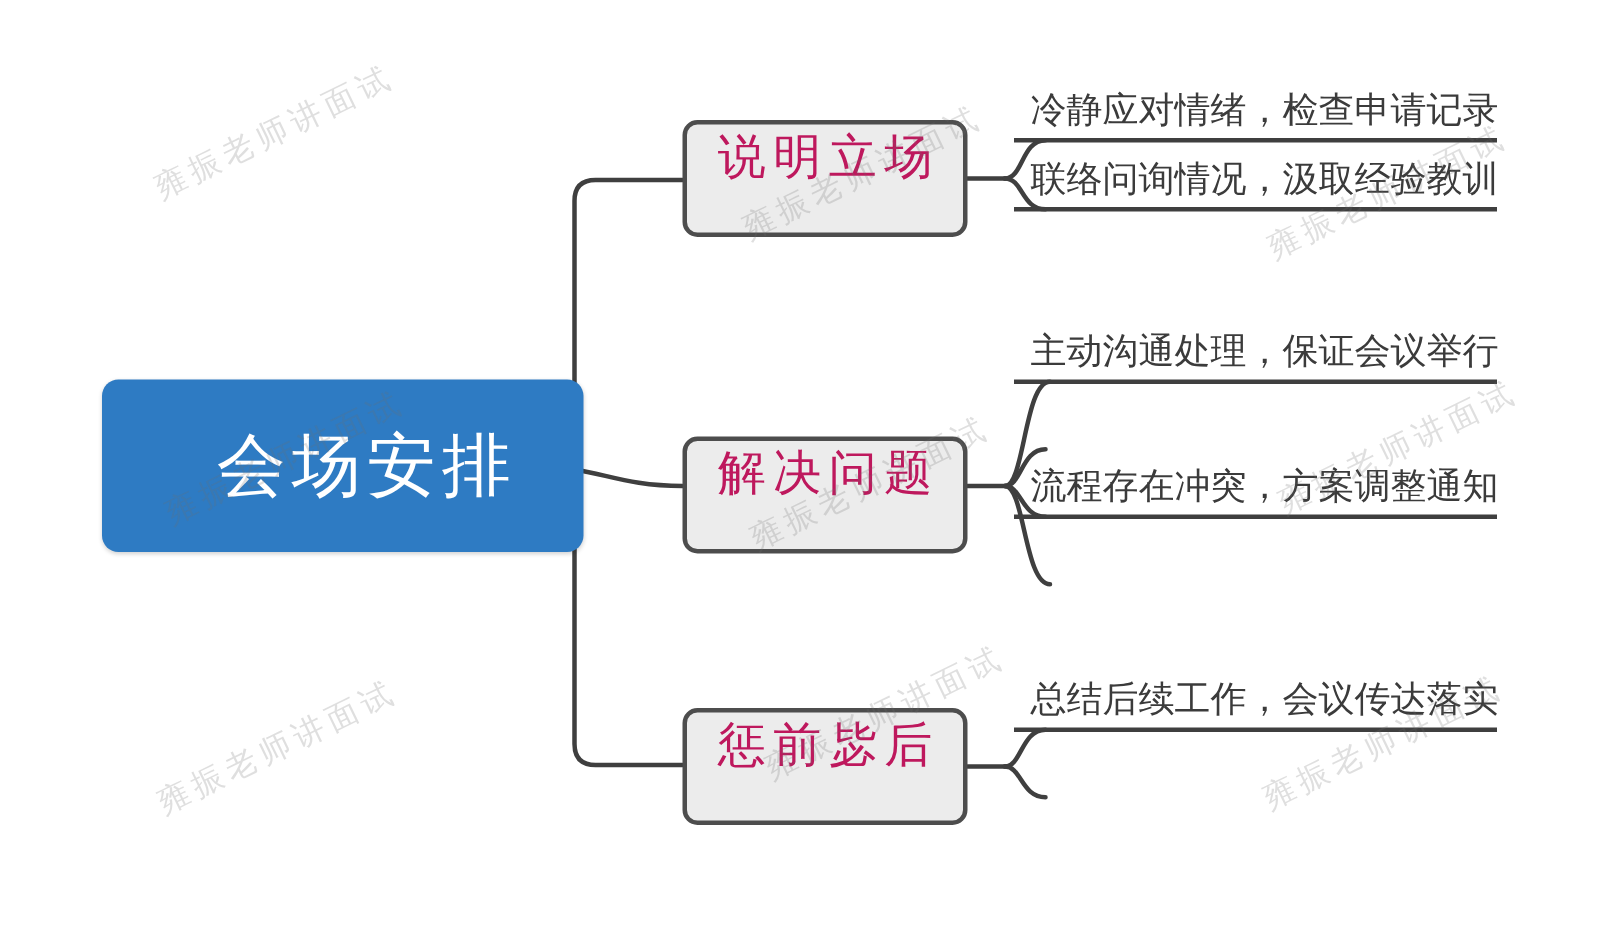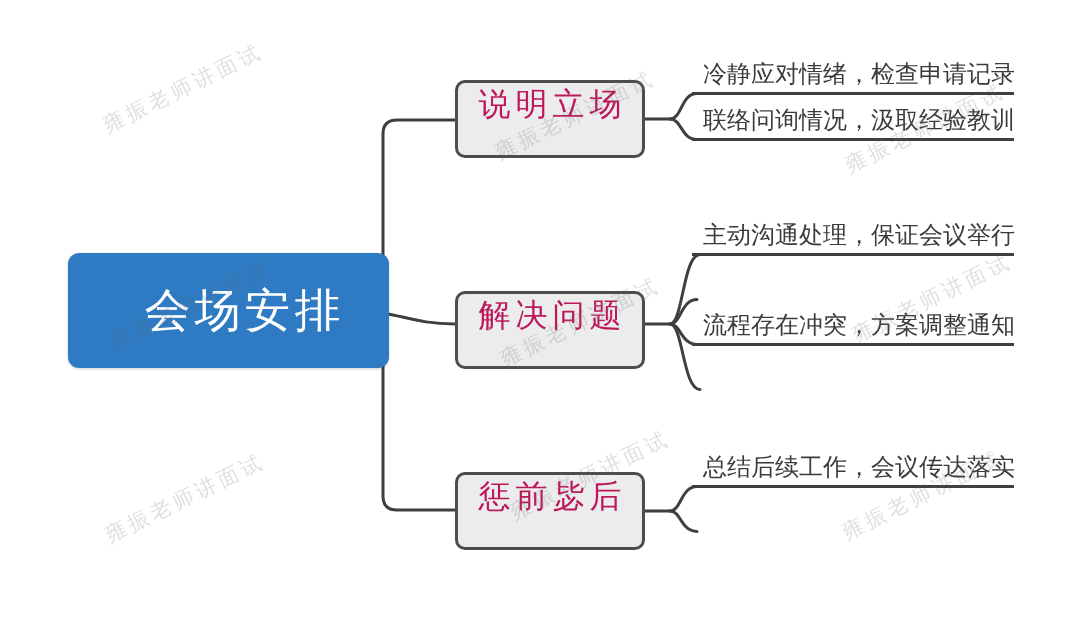--- a/index.html
+++ b/index.html
@@ -58,21 +58,21 @@
     font-size: 32px;
     letter-spacing: 5px;
     text-indent: 5px;
   }
   .branch-1 { top: 80px; }
   .branch-2 { top: 291px; }
   .branch-3 { top: 472px; font-family: Liberation Serif, serif; }
 
   .leaf-topic {
     position: absolute;
-    left: 692px;
+    left: 676px;
     width: 311px;
     height: 34px;
     padding-left: 11px;
     border-bottom: 3px solid #3f3f3f;
     font-size: 24px;
     line-height: 31px;
     color: #3b3b3b;
     white-space: nowrap;
   }
 

